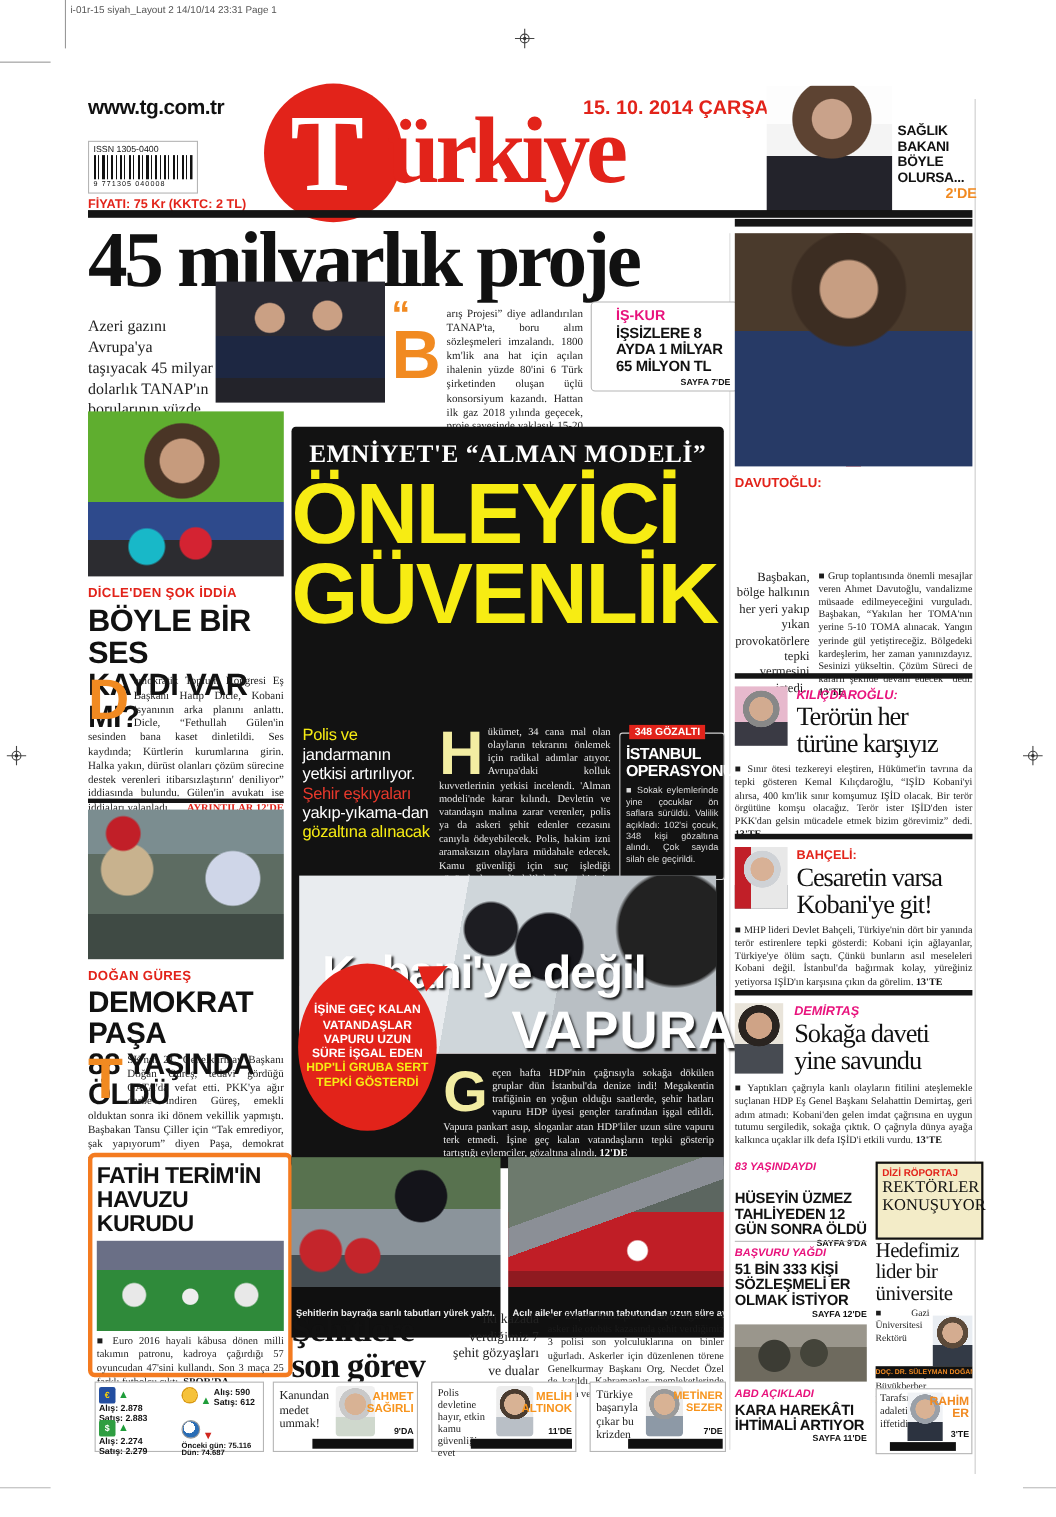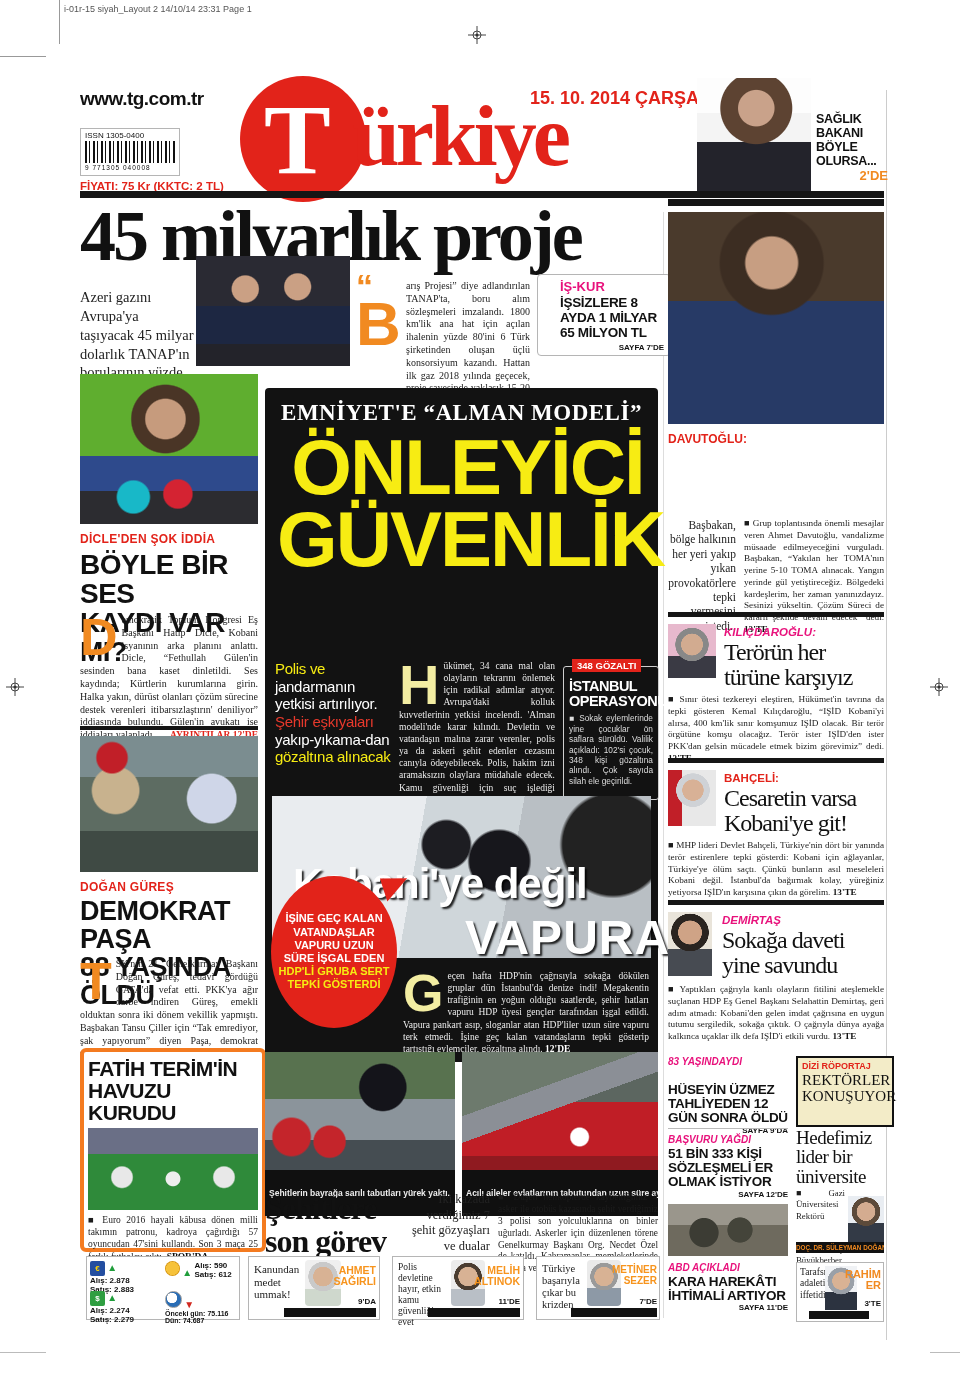--- a/index.html
+++ b/index.html
@@ -122,21 +122,21 @@
       <div>HAVUZU KURUDU</div>
     </div>
     <div class="ph" style="margin-top:4px;width:100%;height:82px;background:radial-gradient(circle at 20% 60%,#e8e8e8 0 7%,transparent 8%),radial-gradient(circle at 50% 62%,#eee 0 7%,transparent 8%),radial-gradient(circle at 80% 60%,#e8e8e8 0 7%,transparent 8%),linear-gradient(180deg,#6a6f86 0 32%,#2f8a3a 32%);"></div>
     <div class="body-txt" style="margin-top:4px;font-size:9.5px;">
       <span>■ Euro 2016 hayali kâbusa dönen milli takımın patronu, kadroya çağırdığı 57 oyuncudan 47'sini kullandı. Son 3 maça 25 farklı futbolcu çıktı. </span><span class="pageref">SPOR'DA</span>
     </div>
   </div>
 
   <div class="abs" style="left:265px;top:368px;width:393px;height:674px;background:#121212;border-radius:4px;margin-top:20px;">
     <div class="serif" style="text-align:center;color:#fff;font-size:23px;font-weight:bold;padding-top:12px;letter-spacing:.5px;">EMNİYET'E “ALMAN MODELİ”</div>
-    <div class="condensed" style="text-align:center;color:#f7ec13;font-size:78px;font-weight:900;line-height:.92;margin-top:6px;letter-spacing:-2px;padding-left:12px;">
+    <div class="condensed" style="color:#f7ec13;font-size:78px;font-weight:900;line-height:.92;margin-top:6px;letter-spacing:-2px;">
       <div>ÖNLEYİCİ</div>
       <div>GÜVENLİK</div>
     </div>
 
     <div class="abs" style="left:10px;top:272px;width:116px;font-size:15px;font-weight:400;line-height:1.18;letter-spacing:-.3px;">
       <span style="color:#f7ec13;">Polis ve </span><span style="color:#fff;">jandarmanın yetkisi artırılıyor. </span><span style="color:#e8392c;">Şehir eşkıyaları </span><span style="color:#fff;">yakıp-yıkama-dan </span><span style="color:#f7ec13;">gözaltına alınacak</span>
     </div>
     <div class="abs body-txt" style="left:134px;top:272px;width:156px;color:#ededed;font-size:9.5px;">
       <span class="dropcap" style="color:#f3eda2;font-size:56px;">H</span>
       <span>ükümet, 34 cana mal olan olayların tekrarını önlemek için radikal adımlar atıyor. Avrupa'daki kolluk kuvvetlerinin yetkisi incelendi. 'Alman modeli'nde karar kılındı. Devletin ve vatandaşın malına zarar verenler, polis ya da askeri şehit edenler cezasını canıyla ödeyebilecek. Polis, hakim izni aramaksızın olaylara müdahale edecek. Kamu güvenliği için suç işlediği yönünde kuvvetli delil bulunan kişinin özgürlüğü hakim kararı olmadan kısıtlanabilecek.</span>

